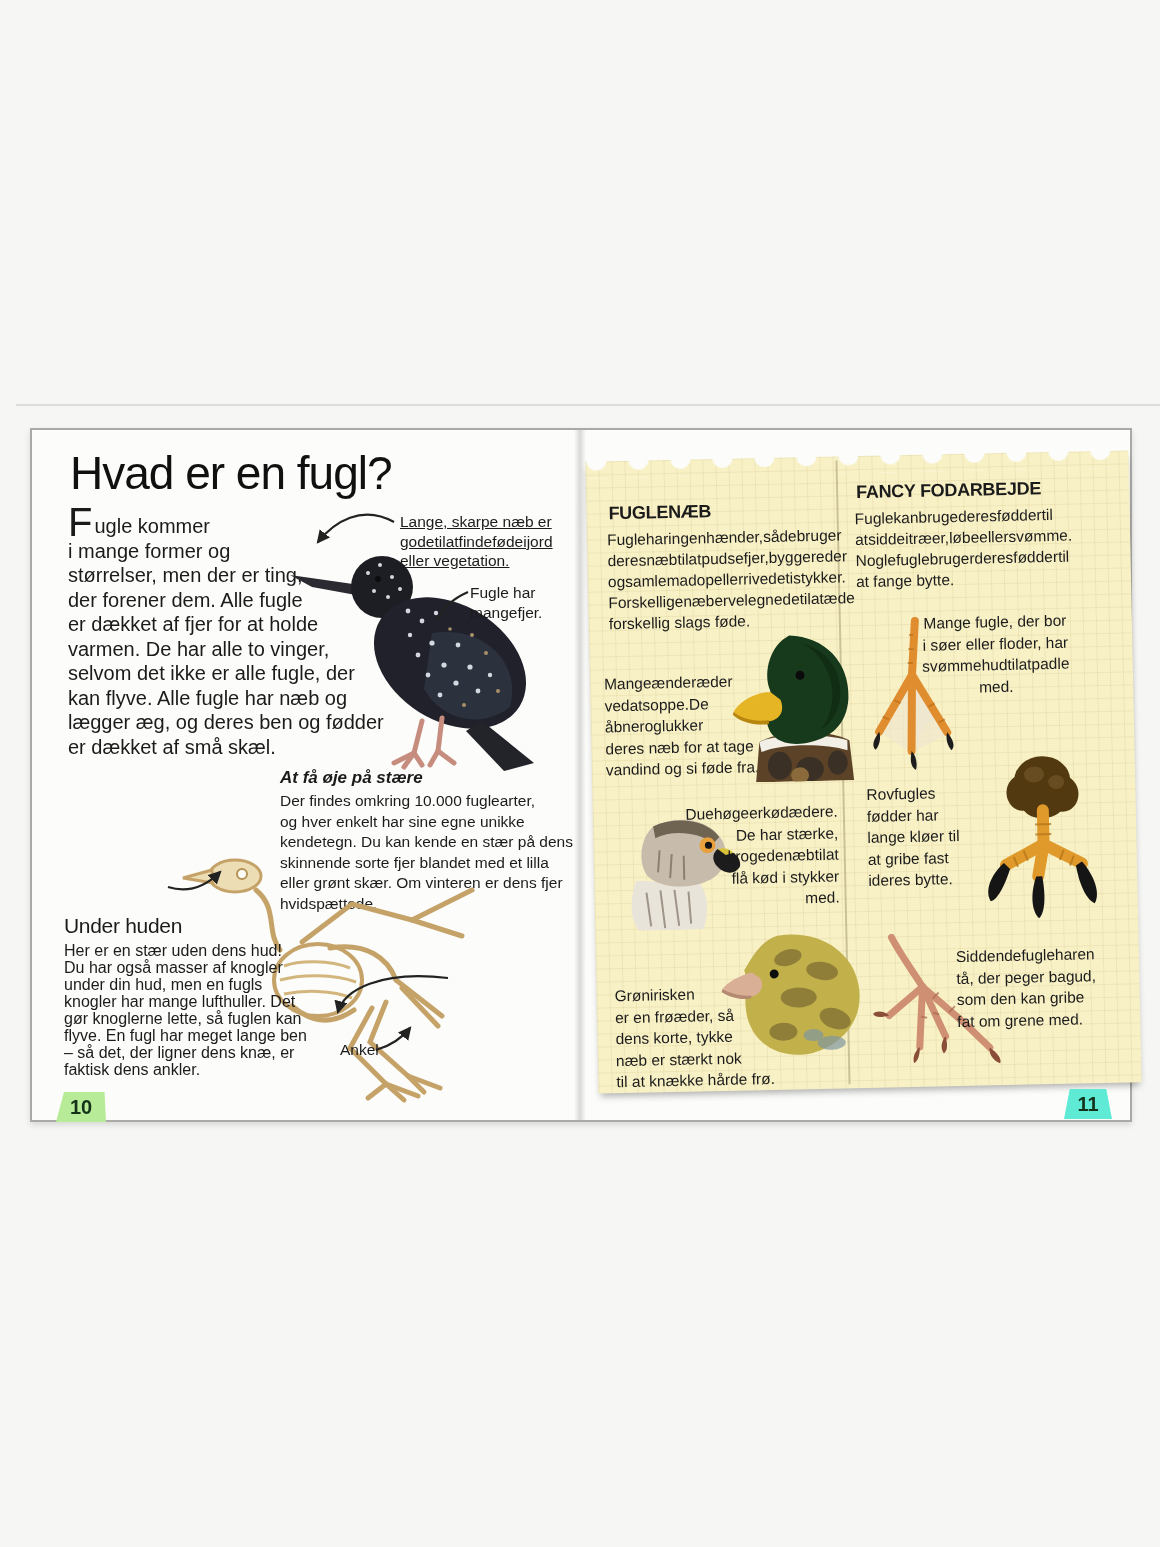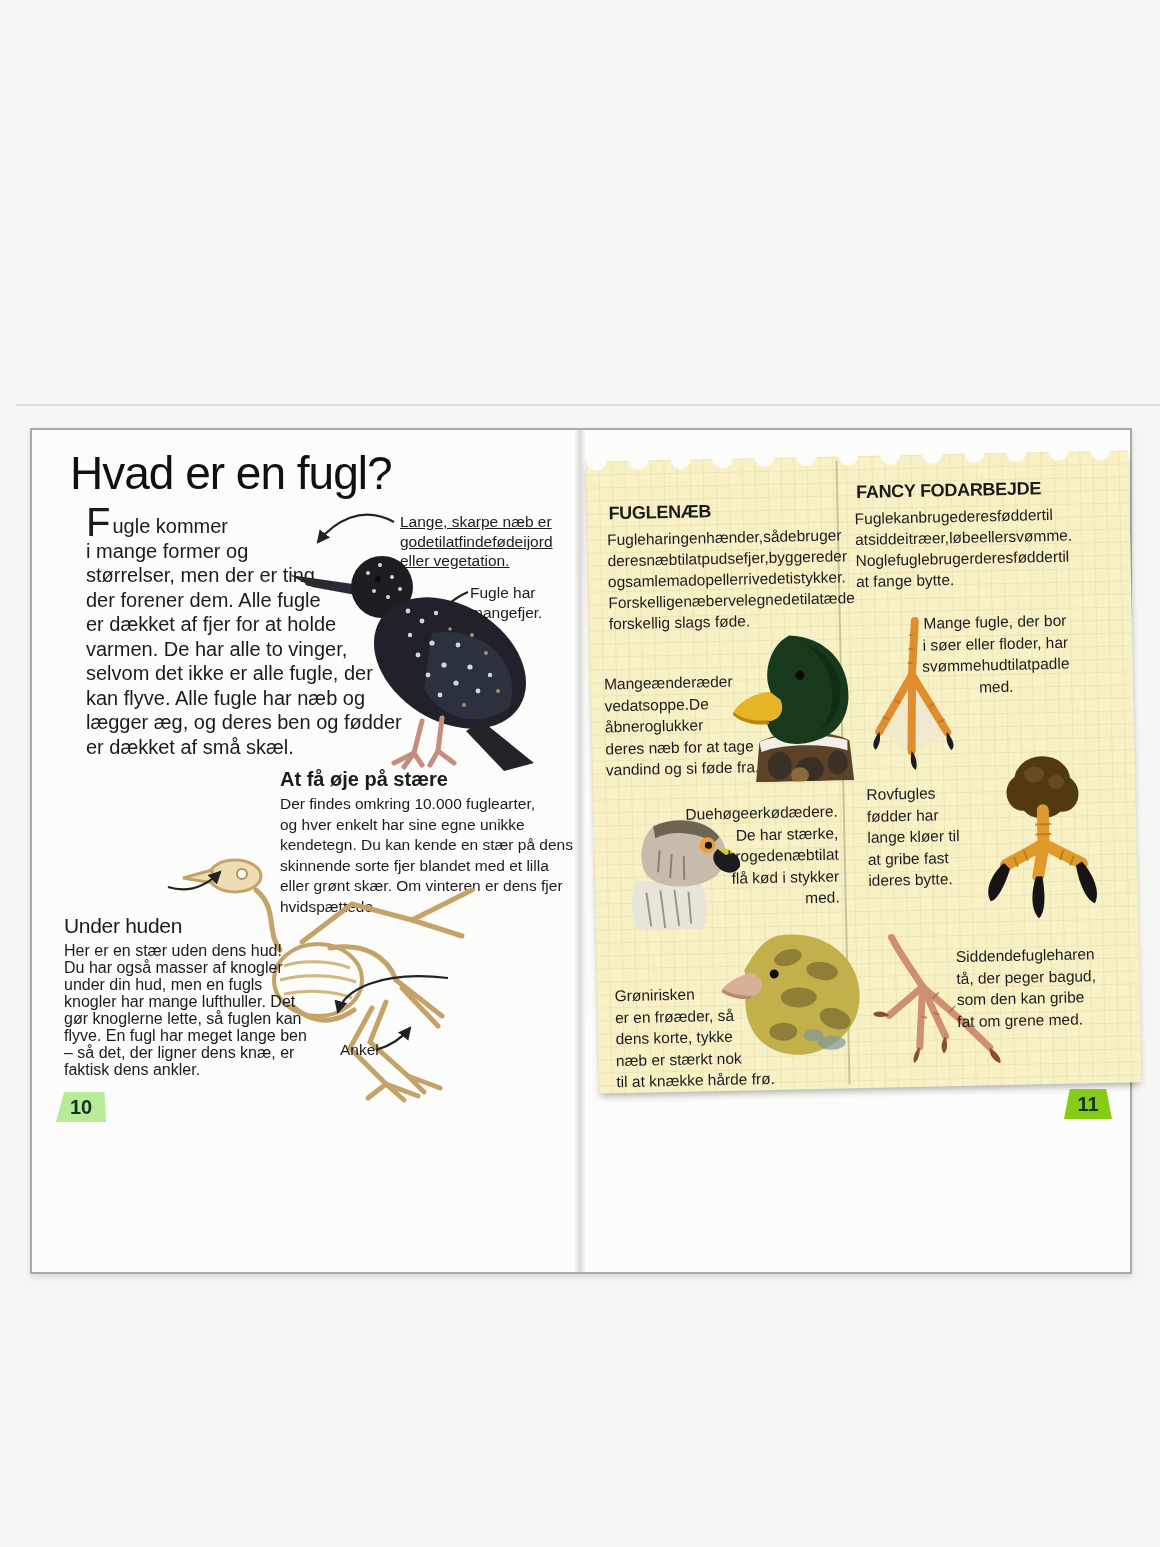--- a/index.html
+++ b/index.html
@@ -7,35 +7,35 @@
     width:1160px;height:1547px;position:relative;
     background:#f6f6f4;
     font-family:"Liberation Sans", sans-serif;
     color:#1b1b1b;
     overflow:hidden;
   }
   .abs{position:absolute;}
   .pre{white-space:pre-line;}
   .topline{position:absolute;left:16px;right:0;top:404px;height:2px;background:#dddcda;}
   .spread{
-    position:absolute;left:30px;top:428px;width:1102px;height:846px;
+    position:absolute;left:30px;top:428px;width:1102px;height:694px;
     background:#fcfcfa;border:2px solid #a9a9a6;box-sizing:border-box;
     box-shadow:0 3px 6px rgba(0,0,0,.12);
   }
   .gutter{
     position:absolute;left:542px;top:0;width:12px;height:100%;
     background:linear-gradient(to right, rgba(0,0,0,0) 0%, rgba(0,0,0,.14) 50%, rgba(0,0,0,0) 100%);
   }
   .title{
     font-size:46px;font-weight:400;letter-spacing:-1px;color:#101010;
   }
   .intro{font-size:20px;line-height:24.5px;}
   .dropcap{font-size:40px;line-height:20px;vertical-align:-3px;padding-right:2px;}
   .lbl{font-size:15.5px;line-height:19.5px;}
-  .subhead{font-size:20px;font-weight:700;}
+  .subhead{font-size:17px;font-weight:700;font-style:italic;}
   .bodytxt{font-size:15.5px;line-height:20.5px;}
   .underhead{font-size:21px;font-weight:400;letter-spacing:-.3px;}
   .underbody{font-size:16px;line-height:17px;}
   .tab{
     display:flex;align-items:center;justify-content:center;
     font-size:20px;font-weight:700;color:#14321a;text-align:right;
   }
   .notepad{
     position:absolute;left:560px;top:26px;width:543px;height:632px;
     background-color:#f8f1c6;
@@ -61,21 +61,21 @@
 <body>
 
 <div class="topline"></div>
 
 <div class="spread">
 
   <div class="abs" style="left:0;top:0;width:548px;height:702px;">
 
     <div class="abs title" style="left:38px;top:16px;">Hvad er en fugl?</div>
 
-    <div class="abs intro" style="left:54px;top:82px;width:330px;">
+    <div class="abs intro" style="left:36px;top:82px;width:330px;">
       <span class="dropcap">F</span><span class="pre">ugle kommer
 i mange former og
 størrelser, men der er ting,
 der forener dem. Alle fugle
 er dækket af fjer for at holde
 varmen. De har alle to vinger,
 selvom det ikke er alle fugle, der
 kan flyve. Alle fugle har næb og
 lægger æg, og deres ben og fødder
 er dækket af små skæl.</span>
@@ -384,19 +384,19 @@
           <path d="M52,114 C52,122 50,128 46,130 C44,124 48,117 52,114 Z"></path>
           <path d="M22,82 C14,84 8,84 6,80 C10,76 18,78 22,82 Z"></path>
         </g>
       </svg>
       <div class="abs cap pre" style="left:360px;top:492px;width:160px;">Siddendefugleharen
 tå, der peger bagud,
 som den kan gribe
 fat om grene med.</div>
     </div>
 
-    <div class="abs tab" style="left:1032px;top:659px;width:48px;height:30px;background:#84cc16;clip-path:polygon(12% 0,88% 0,100% 100%,0% 100%);left:484px;">
+    <div class="abs tab" style="left:1032px;top:659px;width:48px;height:30px;background:#5eead4;clip-path:polygon(12% 0,88% 0,100% 100%,0% 100%);left:484px;">
       <span>11</span>
     </div>
   </div>
 
   <div class="gutter"></div>
 </div>
 
 </body></html>

